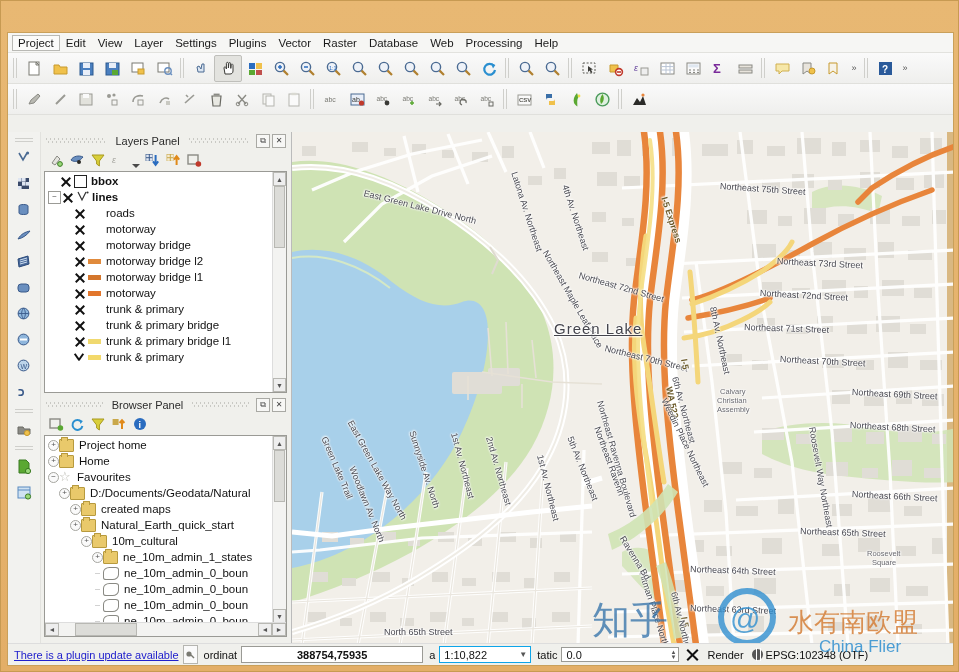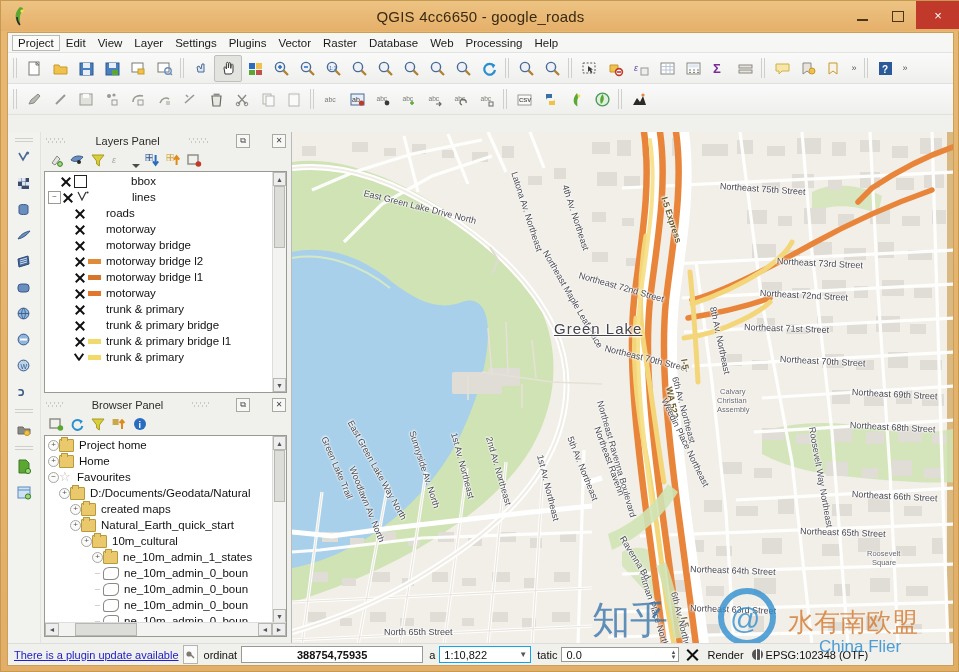--- a/index.html
+++ b/index.html
@@ -93,21 +93,20 @@
     background:repeating-linear-gradient(0deg,#cfcfcb 0 1px,transparent 1px 3px);}
   .vbtn{width:28px;height:26px;display:flex;align-items:center;justify-content:center;}
   .vbtn svg{display:block}
 
   
   .panels{position:absolute;left:33px;top:0;width:249px;height:513px;background:#f0f0ec;}
   .panel-title{
     height:17px;display:flex;align-items:center;justify-content:center;
     position:relative;font-size:11px;color:#2b2b2b;
     background:#f0f0ec;
-    gap:20px;
   }
   .panel-title .dots{
     flex:1;height:6px;margin:0 5px;
     background:repeating-linear-gradient(90deg,#c9c9c4 0 1px,transparent 1px 4px),
                repeating-linear-gradient(90deg,transparent 0 2px,#c9c9c4 2px 3px,transparent 3px 4px);
     background-position:0 0,0 3px;background-size:4px 2px;background-repeat:repeat-x;
   }
   .panel-title .ttl{padding:0 4px;white-space:nowrap;}
   .ptbtn{
     width:12px;height:12px;border:1px solid #a9a9a4;background:#f7f7f5;
@@ -166,21 +165,21 @@
   }
   .xmark:before{transform:rotate(45deg);}
   .xmark:after{transform:rotate(-45deg);}
   .vmark{width:13px;height:13px;position:relative;flex:none;margin-right:2px;}
   .vmark:before,.vmark:after{content:"";position:absolute;width:8px;height:2px;background:#111;}
   .vmark:before{left:0px;top:5px;transform:rotate(55deg);}
   .vmark:after{left:4px;top:5px;transform:rotate(-55deg);}
   .cbox{width:11px;height:11px;border:1.5px solid #222;background:#fff;flex:none;margin-right:3px;}
   .swatch{width:13px;height:5px;flex:none;margin-right:4px;}
   .lbl{padding-left:1px;}
-  .lbl.bold{font-weight:normal;margin-left:40px;}
+  .lbl.bold{font-weight:bold;}
   .vicon{width:15px;flex:none;text-align:center;color:#333;font-size:11px;}
   .folder{
     width:13px;height:11px;flex:none;margin-right:4px;position:relative;
     background:#e9c96b;border:1px solid #b79a3e;border-radius:1px;
   }
   .folder:after{content:"";position:absolute;left:1px;top:-3px;width:5px;height:3px;
     background:#e9c96b;border:1px solid #b79a3e;border-bottom:none;border-radius:1px 1px 0 0;}
   .star{width:13px;height:12px;flex:none;margin-right:4px;color:#b9b9b0;font-size:13px;line-height:11px;}
   .polyicon{width:14px;height:11px;flex:none;margin-right:4px;
     border:1.4px solid #8a8a84;border-radius:40% 20% 40% 20%;background:#fff;}
@@ -242,39 +241,20 @@
     border-left:1px solid #fff;border-right:1px solid #fff;}
   .watermark{
     position:absolute;pointer-events:none;
   }
 </style>
 </head>
 <body>
 
 <div class="app">
 
-  <div class="titlebar">
-    <div class="qgis-logo">
-      <svg width="22" height="22" viewBox="0 0 22 22">
-        <path d="M11 2 C7 6 6 10 7 14 C8 17 10 19 11 20 C11 16 10 12 12 8 C13 6 14 4 14 3 Z" fill="#5aa832"></path>
-        <path d="M11 20 C9 18 8 15 8 12" stroke="#2b2b2b" stroke-width="1.6" fill="none"></path>
-        <circle cx="13" cy="6" r="1.6" fill="#f4e04a"></circle>
-      </svg>
-    </div>
-    <div class="title-text">QGIS 4cc6650 - google_roads</div>
-    <div class="wbtns">
-      <div class="wbtn">
-          <div class="dash"></div>
-        </div>
-      <div class="wbtn">
-          <div class="sq"></div>
-        </div>
-      <div class="wbtn close">×</div>
-    </div>
-  </div>
 
   <div class="frame">
 
     <div class="menubar" id="menubar">
         <div class="menu-item active">Project</div>
         <div class="menu-item">Edit</div>
         <div class="menu-item">View</div>
         <div class="menu-item">Layer</div>
         <div class="menu-item">Settings</div>
         <div class="menu-item">Plugins</div>

